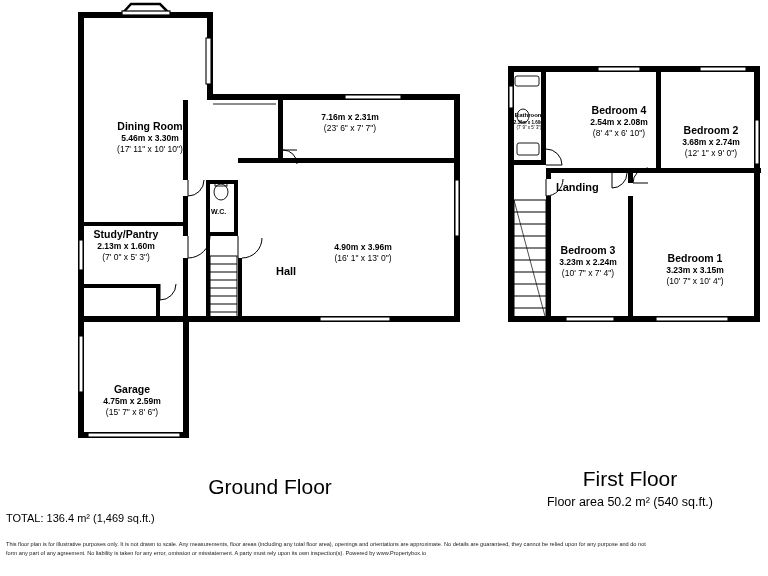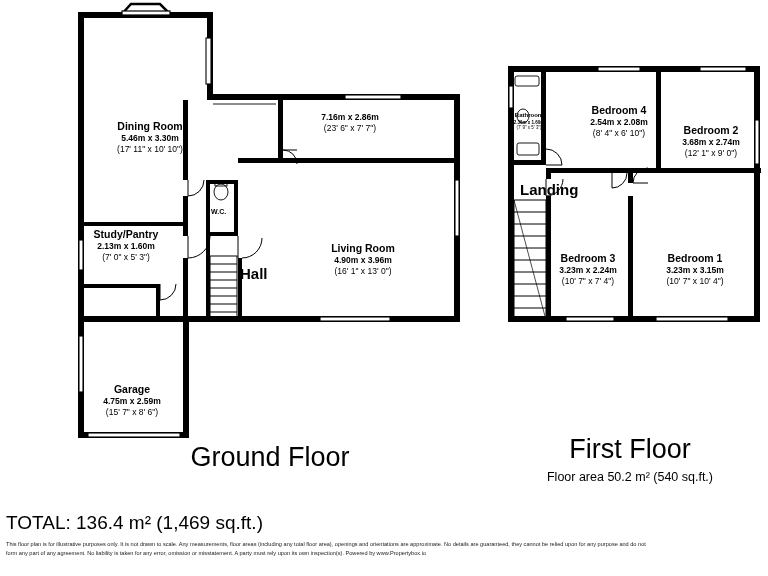--- a/index.html
+++ b/index.html
@@ -43,54 +43,56 @@
   .room-label .rimp {
     font-size: 8.5px;
     display: block;
   }
   .room-label.small .rname { font-size: 6px; }
   .room-label.small .rmetric { font-size: 4.5px; }
   .room-label.small .rimp { font-size: 4.5px; }
 
   .plain-label {
     position: absolute;
-    font-size: 15px;
+    font-size: 11px;
     font-weight: bold;
     white-space: nowrap;
+    margin-left: 36px;
   }
   .tiny-label {
     position: absolute;
     font-size: 7px;
     font-weight: bold;
     white-space: nowrap;
   }
 
   
   .floor-title {
     position: absolute;
     text-align: center;
     white-space: nowrap;
   }
   .floor-title .ft {
-    font-size: 27px;
+    font-size: 21px;
     display: block;
     line-height: 1.1;
+    margin-top: 32px;
   }
   .floor-title .fa {
     font-size: 12.5px;
     display: block;
     margin-top: 5px;
   }
 
   
   .total {
     position: absolute;
     left: 6px;
     top: 512px;
-    font-size: 19px;
+    font-size: 11px;
   }
   .disclaimer {
     position: absolute;
     left: 6px;
     top: 540px;
     width: 640px;
     font-size: 5.6px;
     line-height: 1.55;
     color: #222;
   }
@@ -262,32 +264,31 @@
   </g>
 </svg>
 
 <div class="room-label" style="left:64px; top:108px; width:172px;margin-top:12px;">
   <span class="rname">Dining Room</span>
   <span class="rmetric">5.46m x 3.30m</span>
   <span class="rimp">(17' 11" x 10' 10")</span>
 </div>
 
 <div class="room-label" style="left:254px; top:112px; width:192px;">
-  <span class="rmetric">7.16m x 2.86m</span>
+  <span class="rmetric">7.16m x 2.31m</span>
   <span class="rimp">(23' 6" x 7' 7")</span>
 </div>
 
 <div class="room-label" style="left:56px; top:228px; width:140px;">
   <span class="rname">Study/Pantry</span>
   <span class="rmetric">2.13m x 1.60m</span>
   <span class="rimp">(7' 0" x 5' 3")</span>
 </div>
 
 <div class="room-label" style="left:288px; top:242px; width:150px;">
-  <span class="rname">Living Room</span>
   <span class="rmetric">4.90m x 3.96m</span>
   <span class="rimp">(16' 1" x 13' 0")</span>
 </div>
 
 <div class="room-label" style="left:62px; top:340px; width:140px;margin-top:43px;">
   <span class="rname">Garage</span>
   <span class="rmetric">4.75m x 2.59m</span>
   <span class="rimp">(15' 7" x 8' 6")</span>
 </div>
 
@@ -306,21 +307,21 @@
   <span class="rmetric">2.54m x 2.08m</span>
   <span class="rimp">(8' 4" x 6' 10")</span>
 </div>
 
 <div class="room-label" style="left:648px; top:124px; width:126px;">
   <span class="rname">Bedroom 2</span>
   <span class="rmetric">3.68m x 2.74m</span>
   <span class="rimp">(12' 1" x 9' 0")</span>
 </div>
 
-<div class="room-label" style="left:525px; top:252px; width:126px;">
+<div class="room-label" style="left:525px; top:244px; width:126px;">
   <span class="rname">Bedroom 3</span>
   <span class="rmetric">3.23m x 2.24m</span>
   <span class="rimp">(10' 7" x 7' 4")</span>
 </div>
 
 <div class="room-label" style="left:632px; top:252px; width:126px;">
   <span class="rname">Bedroom 1</span>
   <span class="rmetric">3.23m x 3.15m</span>
   <span class="rimp">(10' 7" x 10' 4")</span>
 </div>

